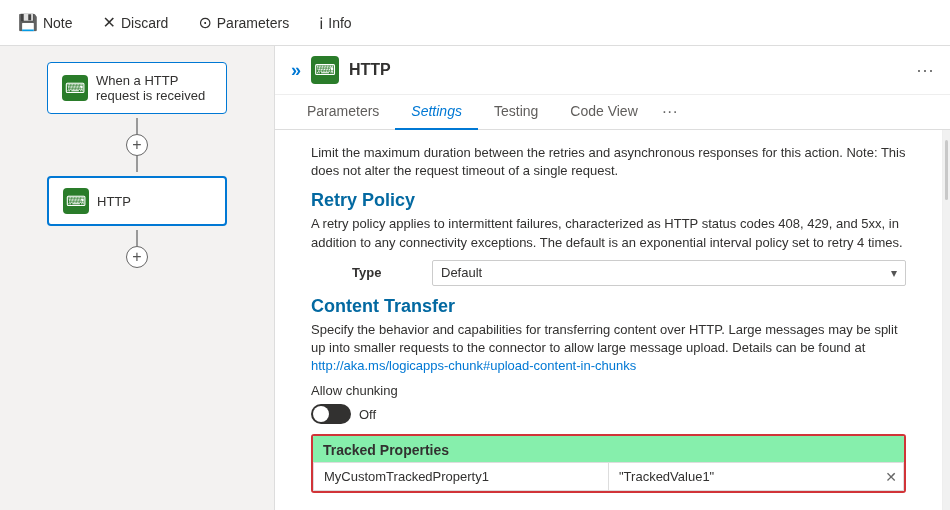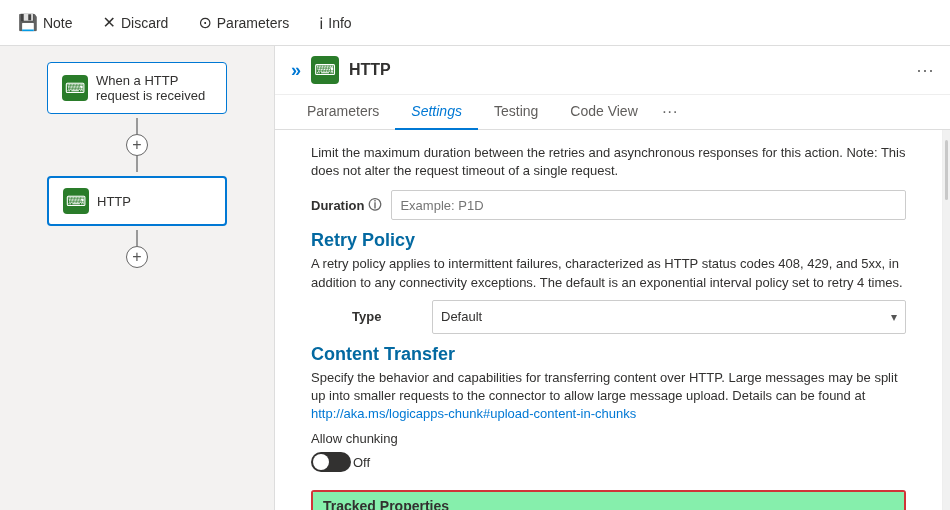--- a/index.html
+++ b/index.html
@@ -183,29 +183,29 @@
 
     .select-row {
       display: flex; align-items: center; margin-bottom: 10px; gap: 10px;
     }
     .select-label {
       font-size: 13px; font-weight: 600; color: #323130; min-width: 70px; margin-left: 41px;
     }
     .select-input {
       flex: 1; border: 1px solid #ccc; border-radius: 2px;
       padding: 5px 8px; font-size: 13px; color: #323130;
-      height: 34px; display: flex; align-items: center; justify-content: space-between;
+      height: 26px; display: flex; align-items: center; justify-content: space-between;
       cursor: pointer; background: #fff;
     }
     .select-arrow { color: #555; font-size: 12px; }
 
     .link-text { color: #0078d4; text-decoration: none; font-size: 13px; }
 
     .toggle-row {
-      display: flex; align-items: center; gap: 2px; margin: 6px 0 18px 0;
+      display: flex; align-items: center; gap: 8px; margin: 6px 0 10px 0;
     }
     .toggle {
       width: 40px; height: 20px; background: #323130;
       border-radius: 10px; position: relative; cursor: pointer;
     }
     .toggle-knob {
       width: 16px; height: 16px; background: #fff;
       border-radius: 50%; position: absolute; top: 2px; left: 2px;
     }
     .toggle-label { font-size: 13px; color: #323130; }
@@ -321,27 +321,20 @@
       <div class="tab">Code View</div>
       <div class="tab-dots">···</div>
     </div>
 
     <div style="display:flex; flex:1; overflow:hidden;">
 
       <div class="content-area">
 
         <p class="section-description">Limit the maximum duration between the retries and asynchronous responses for this action. Note: This does not alter the request timeout of a single request.</p>
 
-        <div class="field-row">
-          <div class="field-label">
-            <span>Duration</span>
-            <span class="info-icon">ⓘ</span>
-          </div>
-          <input class="field-input" placeholder="Example: P1D" style="">
-        </div>
 
         <div class="section-title">Retry Policy</div>
         <p class="section-body">A retry policy applies to intermittent failures, characterized as HTTP status codes 408, 429, and 5xx, in addition to any connectivity exceptions. The default is an exponential interval policy set to retry 4 times.</p>
 
         <div class="select-row">
           <div class="select-label">Type</div>
           <div class="select-input">
             <span>Default</span>
             <span class="select-arrow">▾</span>
           </div>

